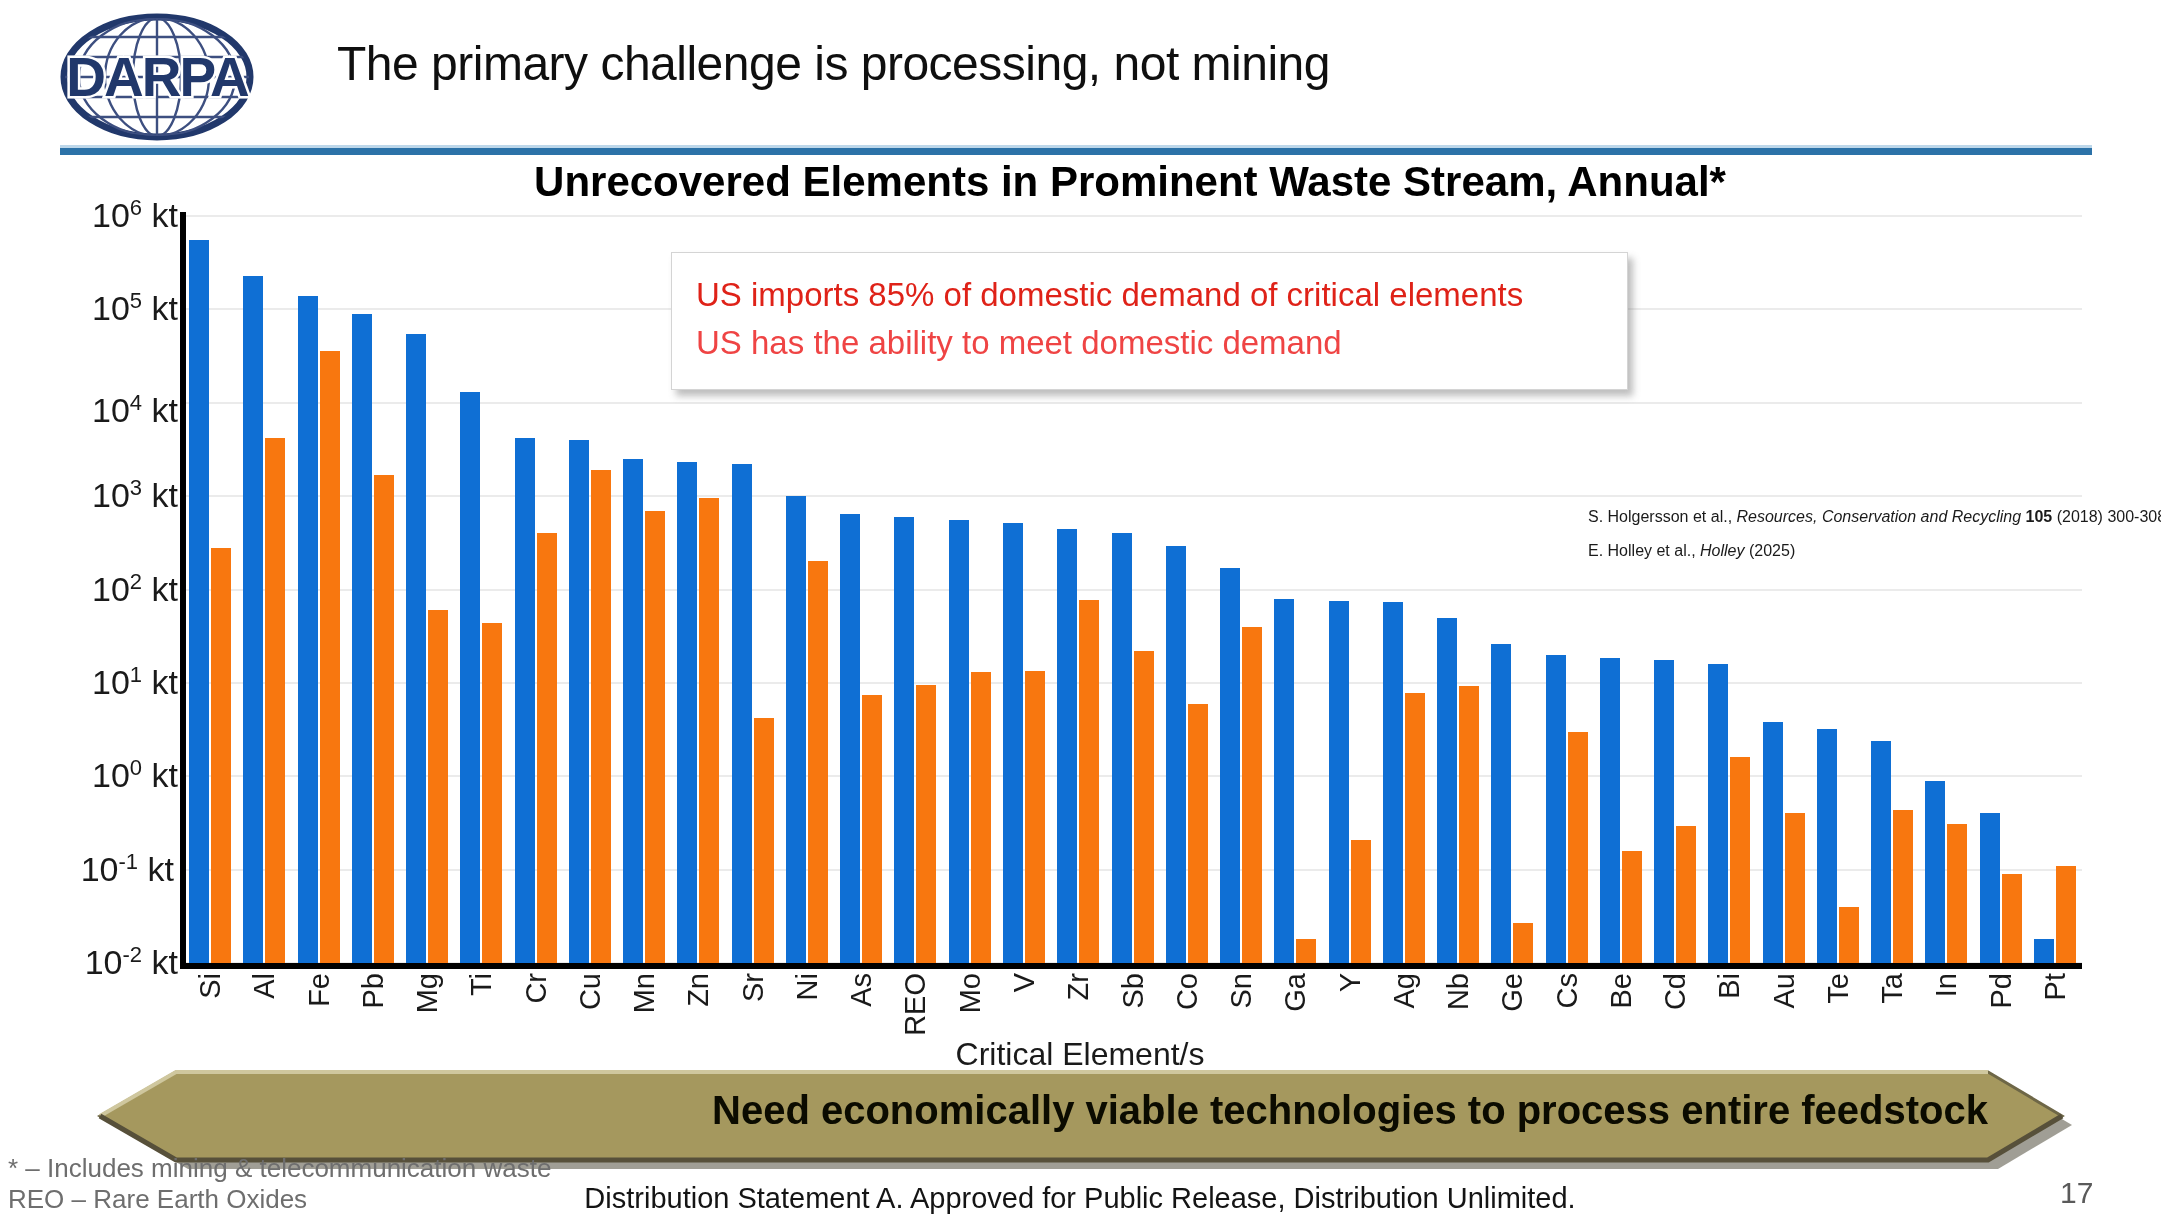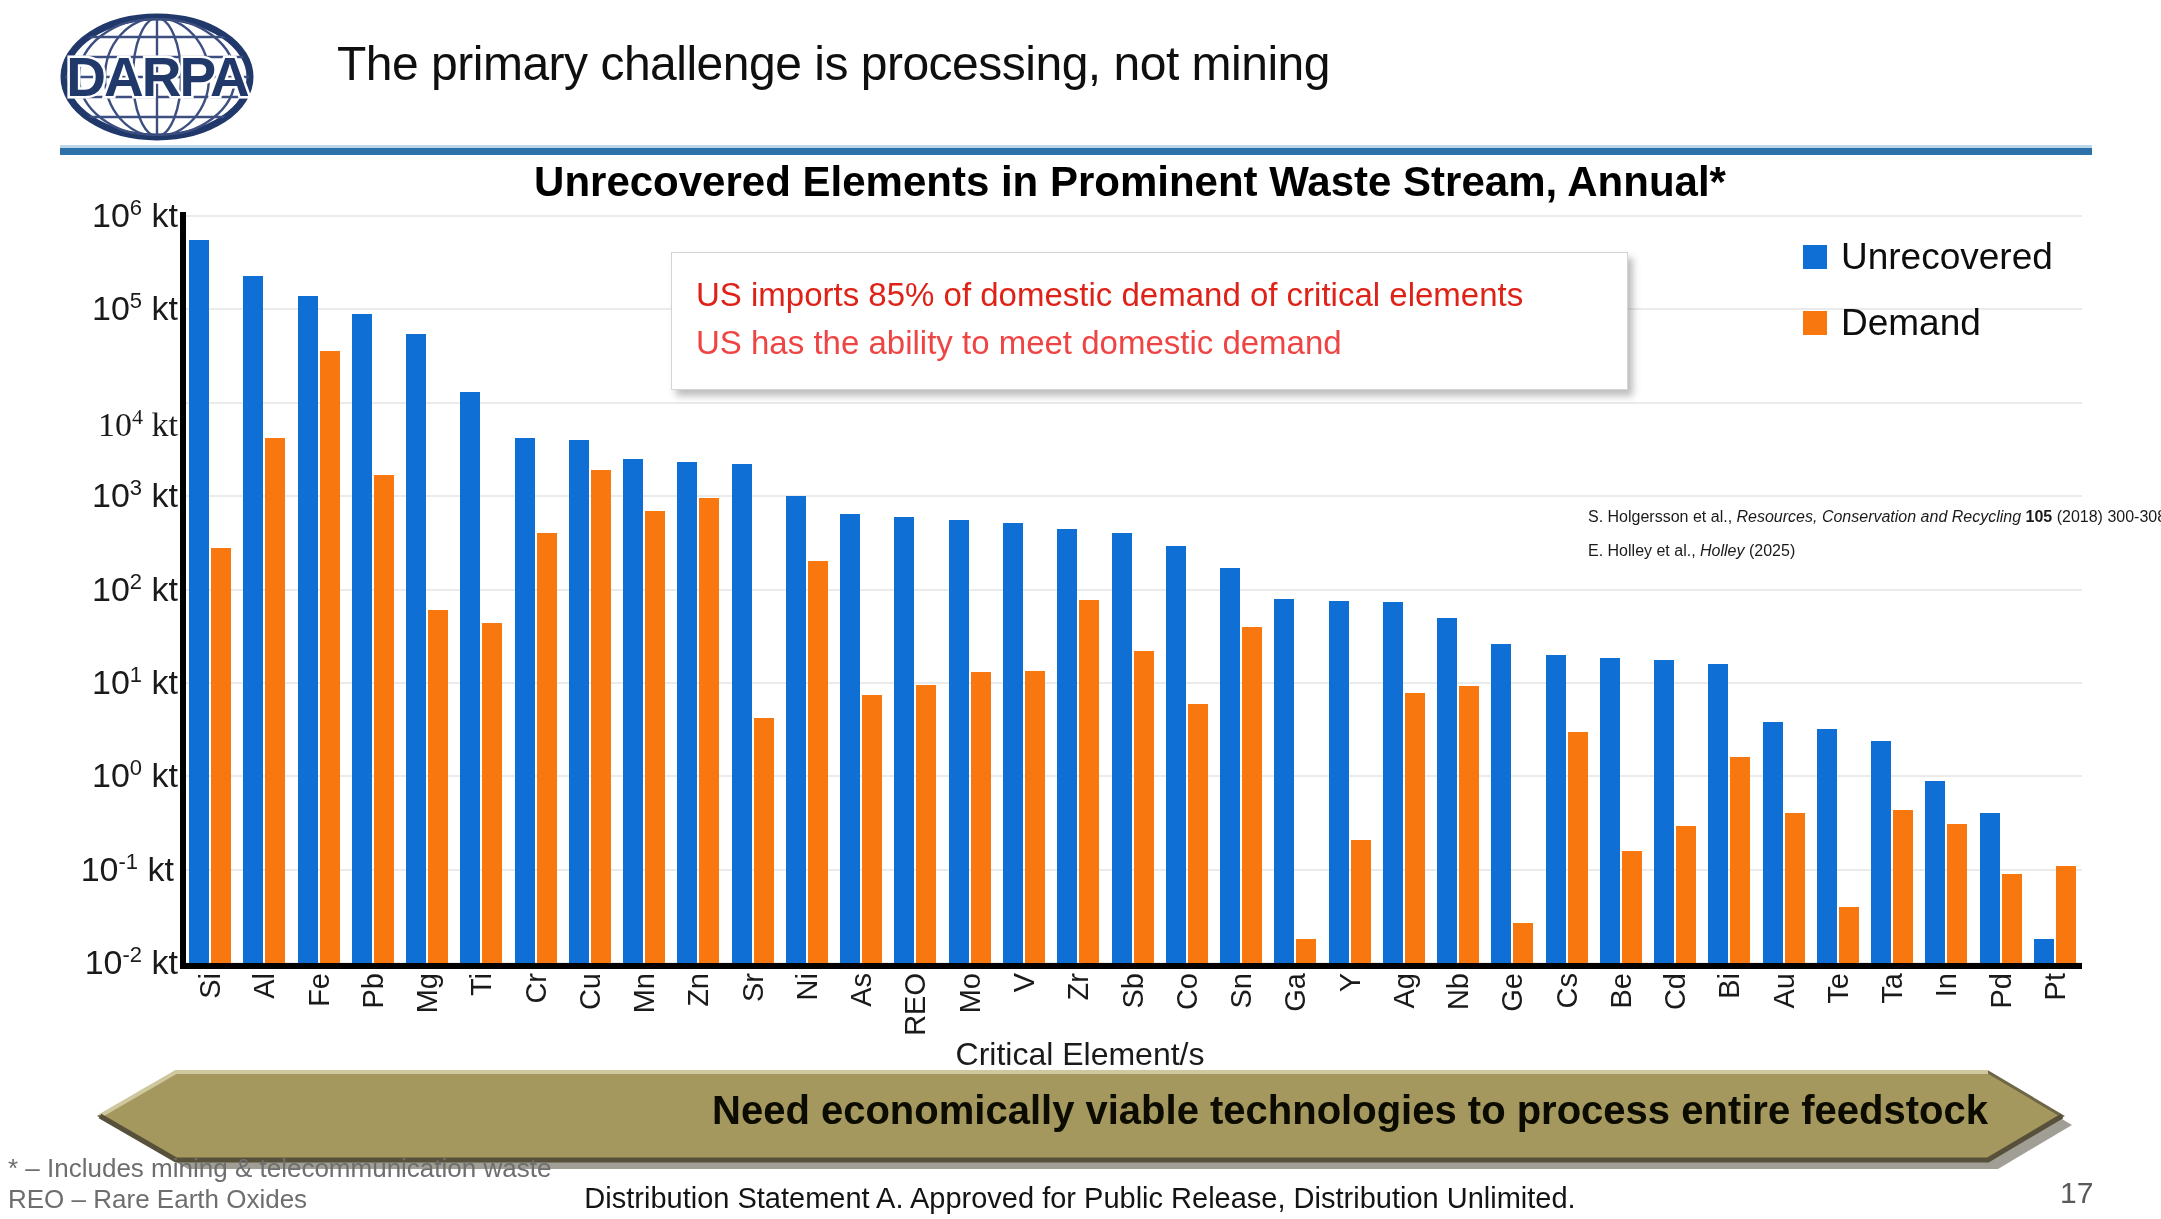--- a/index.html
+++ b/index.html
@@ -77,21 +77,21 @@
   <div class="header-rule"></div>
 
   <div class="chart-title">Unrecovered Elements in Prominent Waste Stream, Annual*</div>
 
   <div id="chart-layer">
       <div class="gridline" style="left: 183px; top: 215px; width: 1899px;"></div>
       <div class="ytick" style="left: 28px; top: 195px;">10<sup>6</sup> kt</div>
       <div class="gridline" style="left: 183px; top: 308.375px; width: 1899px;"></div>
       <div class="ytick" style="left: 28px; top: 288.375px;">10<sup>5</sup> kt</div>
       <div class="gridline" style="left: 183px; top: 401.75px; width: 1899px;"></div>
-      <div class="ytick" style="left: 28px; top: 404px; font-family: Liberation Serif, serif;">10<sup>4</sup> kt</div>
+      <div class="ytick" style="left: 28px; top: 390px;">10<sup>4</sup> kt</div>
       <div class="gridline" style="left: 183px; top: 495.125px; width: 1899px;"></div>
       <div class="ytick" style="left: 28px; top: 475.125px;">10<sup>3</sup> kt</div>
       <div class="gridline" style="left: 183px; top: 588.5px; width: 1899px;"></div>
       <div class="ytick" style="left: 28px; top: 568.5px;">10<sup>2</sup> kt</div>
       <div class="gridline" style="left: 183px; top: 681.875px; width: 1899px;"></div>
       <div class="ytick" style="left: 28px; top: 661.875px;">10<sup>1</sup> kt</div>
       <div class="gridline" style="left: 183px; top: 775.25px; width: 1899px;"></div>
       <div class="ytick" style="left: 28px; top: 755.25px;">10<sup>0</sup> kt</div>
       <div class="gridline" style="left: 183px; top: 868.625px; width: 1899px;"></div>
       <div class="ytick" style="left: 24px; top: 848.625px;">10<sup>-1</sup> kt</div>
@@ -201,30 +201,20 @@
       <div class="bar" style="left: 1979.61px; top: 813.408px; height: 149.592px; background: rgb(15, 111, 212);"></div>
       <div class="bar" style="left: 2001.61px; top: 873.898px; height: 89.1024px; background: rgb(248, 119, 15);"></div>
       <div class="xtick" style="left: 1984.61px; top: 973px;">Pd</div>
       <div class="bar" style="left: 2033.87px; top: 939.164px; height: 23.8361px; background: rgb(15, 111, 212);"></div>
       <div class="bar" style="left: 2055.87px; top: 865.76px; height: 97.24px; background: rgb(248, 119, 15);"></div>
       <div class="xtick" style="left: 2038.87px; top: 973px;">Pt</div>
     </div>
 
   <div class="x-axis-title">Critical Element/s</div>
 
-  <div class="legend">
-    <div class="legend-row">
-      <span class="legend-swatch" style="background: rgb(15, 111, 212);"></span>
-      <span class="legend-label">Unrecovered</span>
-    </div>
-    <div class="legend-row">
-      <span class="legend-swatch" style="background: rgb(248, 119, 15);"></span>
-      <span class="legend-label">Demand</span>
-    </div>
-  </div>
 
   <div class="callout">
     <div class="callout-line" id="callout1" style="color: rgb(223, 34, 24);">US imports 85% of domestic demand of critical elements</div>
     <div class="callout-line" id="callout2" style="color: #ef4444;">US has the ability to meet domestic demand</div>
   </div>
 
   <div class="citations" id="citations">
       <div class="citation"><span>S. Holgersson et al., </span><i>Resources, Conservation and Recycling</i><b> 105</b><span> (2018) 300-308</span></div>
       <div class="citation"><span>E. Holley et al., </span><i>Holley</i><b></b><span> (2025)</span></div>
     </div>

